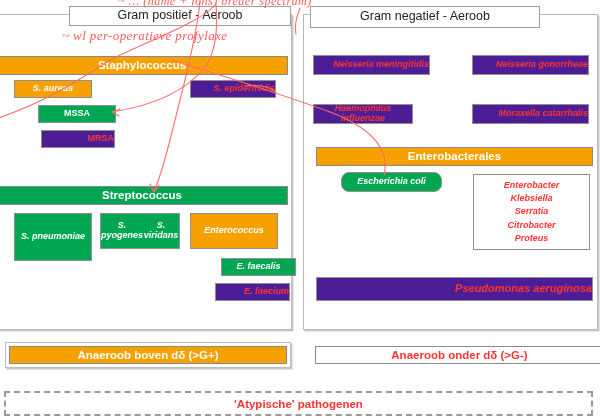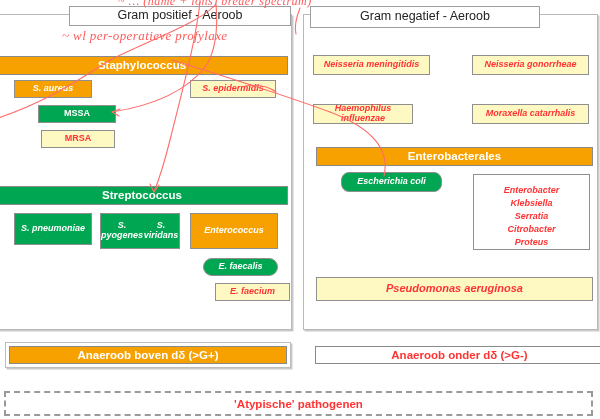--- a/index.html
+++ b/index.html
@@ -46,26 +46,26 @@
   }
   .band.green{background:#00A651;}
   .chip{
     font-size:9px;
     font-weight:bold;
     font-style:italic;
     border:1px solid #8f8f8f;
   }
   .chip.orange{background:#F7A100;color:#ffffff;}
   .chip.green{background:#00A651;color:#ffffff;}
-  .chip.white{background:#fef9c3;color:#FF3333;}
+  .chip.white{background:#4c1d95;color:#FF3333;justify-content:flex-end;}
   .chip.plain{font-style:normal;}
   .listbox{
     background:#ffffff;border:1px solid #8f8f8f;
     color:#FF3333;font-size:9px;font-style:italic;font-weight:bold;
-    flex-direction:column;justify-content:flex-end;
+    flex-direction:column;justify-content:center;
   }
   .listbox span{display:block;line-height:1.45;}
 
   .bottombar{
     border:1px solid #8a8a8a;
     font-size:11.5px;font-weight:bold;
   }
   .bottombar.orange{background:#F7A100;color:#ffffff;}
   .bottombar.white{background:#ffffff;color:#FF3333;}
   .bottomframe{
@@ -120,34 +120,34 @@
   </div>
 
   <div class="box chip white" style="left:190px;top:80px;width:86px;height:18px;">
     <span>S. epidermidis</span>
   </div>
 
   <div class="box band green" style="left:-4px;top:186px;width:292px;height:19px;">
     <span>Streptococcus</span>
   </div>
 
-  <div class="box chip green" style="left:14px;top:213px;width:78px;height:32px;">
+  <div class="box chip green" style="left:14px;top:213px;width:78px;height:48px;">
     <span>S. pneumoniae</span>
   </div>
 
   <div class="box chip green" style="left:100px;top:213px;width:80px;height:36px;flex-direction:row;">
     <span>S. pyogenes</span>
     <span>S. viridans</span>
   </div>
 
   <div class="box chip orange" style="left:190px;top:213px;width:88px;height:36px;">
     <span>Enterococcus</span>
   </div>
 
-  <div class="box chip green" style="left:203px;top:258px;width:75px;height:18px;border-radius:9px;">
+  <div class="box chip green" style="left:221px;top:258px;width:75px;height:18px;">
     <span>E. faecalis</span>
   </div>
 
   <div class="box chip white" style="left:215px;top:283px;width:75px;height:18px;">
     <span>E. faecium</span>
   </div>
 
   <div class="panel" style="left:303px;top:14px;width:295px;height:316px;"></div>
 
   <div class="box hdr" style="left:310px;top:6px;width:230px;height:22px;">

